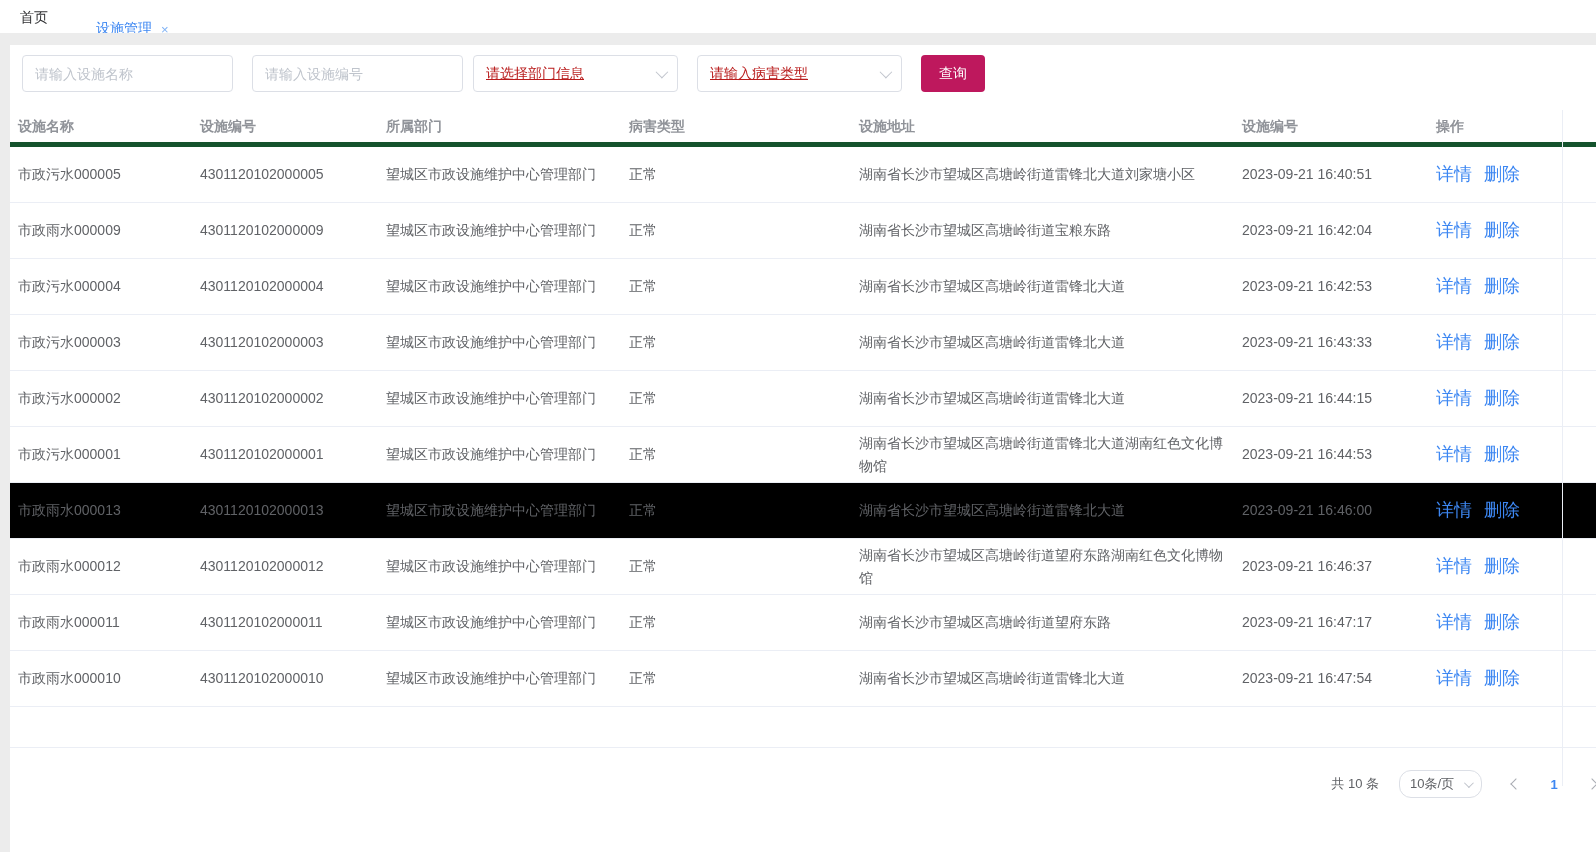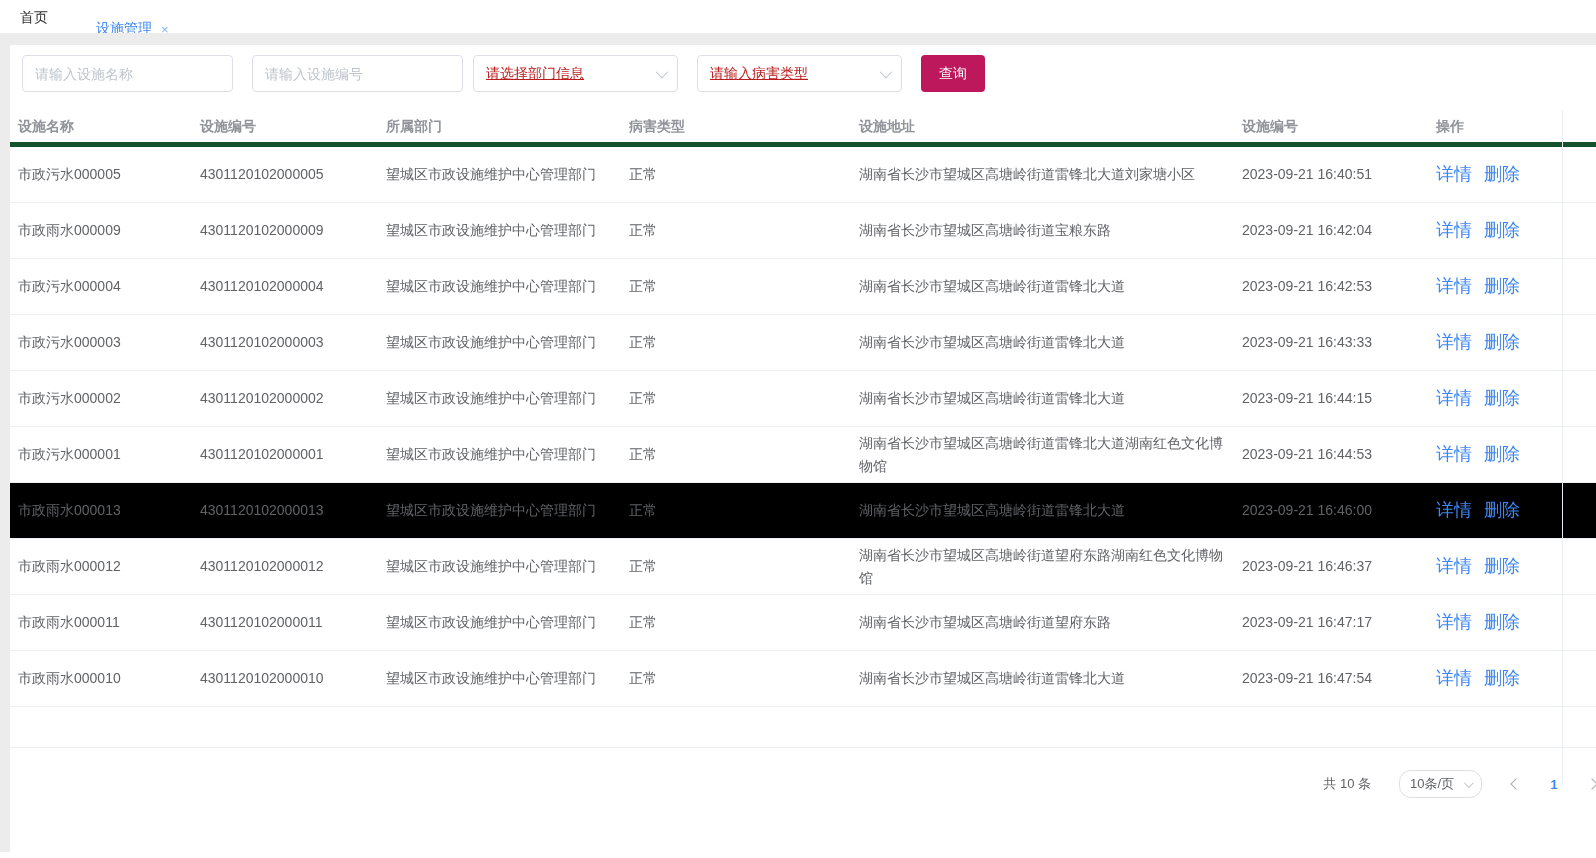--- a/index.html
+++ b/index.html
@@ -43,21 +43,21 @@
   .trow.hl { background:#000000; }
   .tcell { font-size:14px; color:#606266; padding-right:12px; line-height:23px; }
   .c1{width:182px;} .c2{width:172px;} .c3{width:243px;margin-left:14px;} .c4{width:230px;}
   .c5{width:383px;} .c6{width:194px;} .c7{flex:1; display:flex; gap:12px;}
   .op-link { font-size:18px; color:#3d87f2; text-decoration:none; cursor:pointer; white-space:nowrap; }
   .spacer-row { height:41px; border-bottom:1px solid #ebeef5; }
   .table-right-divider { position:absolute; left:1552px; top:65px; width:1px; height:676px; background:#ebeef5; }
 
   
   .pagination { display:flex; align-items:center; justify-content:flex-end; margin-top:20px; height:32px; }
-  .total { font-size:13px; color:#606266; margin-right:28px; }
+  .total { font-size:13px; color:#606266; margin-right:20px; }
   .page-size { width:83px; height:28px; border:1px solid #dcdfe6; border-radius:12px; display:flex;
     align-items:center; justify-content:center; gap:10px; font-size:13px; color:#606266;
     cursor:pointer; margin-right:22px; }
   .page-size .chev { width:7px; height:7px; }
   .pg-arrow { width:24px; height:28px; display:flex; align-items:center; justify-content:center; cursor:pointer; }
   .pg-chev { width:8px; height:8px; border-left:1.5px solid #a8abb2; border-bottom:1.5px solid #a8abb2; }
   .pg-chev.left { transform:rotate(45deg); }
   .pg-chev.right { transform:rotate(-135deg); }
   .pg-prev { margin-right:14px; }
   .pg-next { margin-left:14px; margin-right:-8px; }

